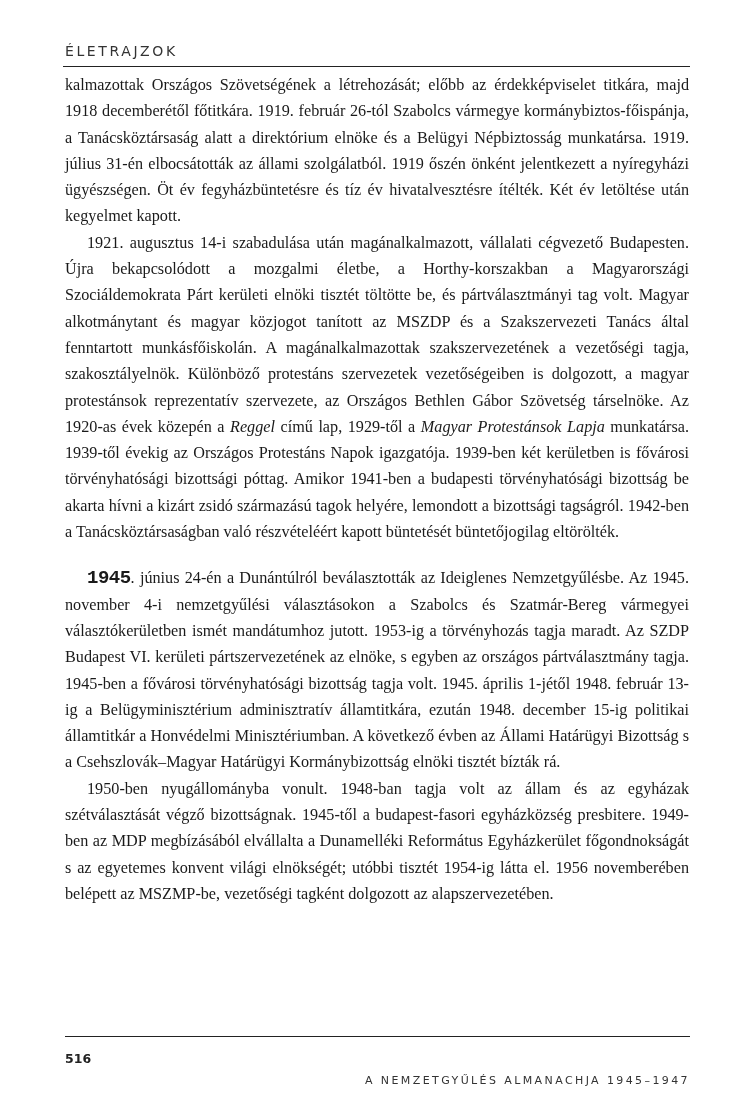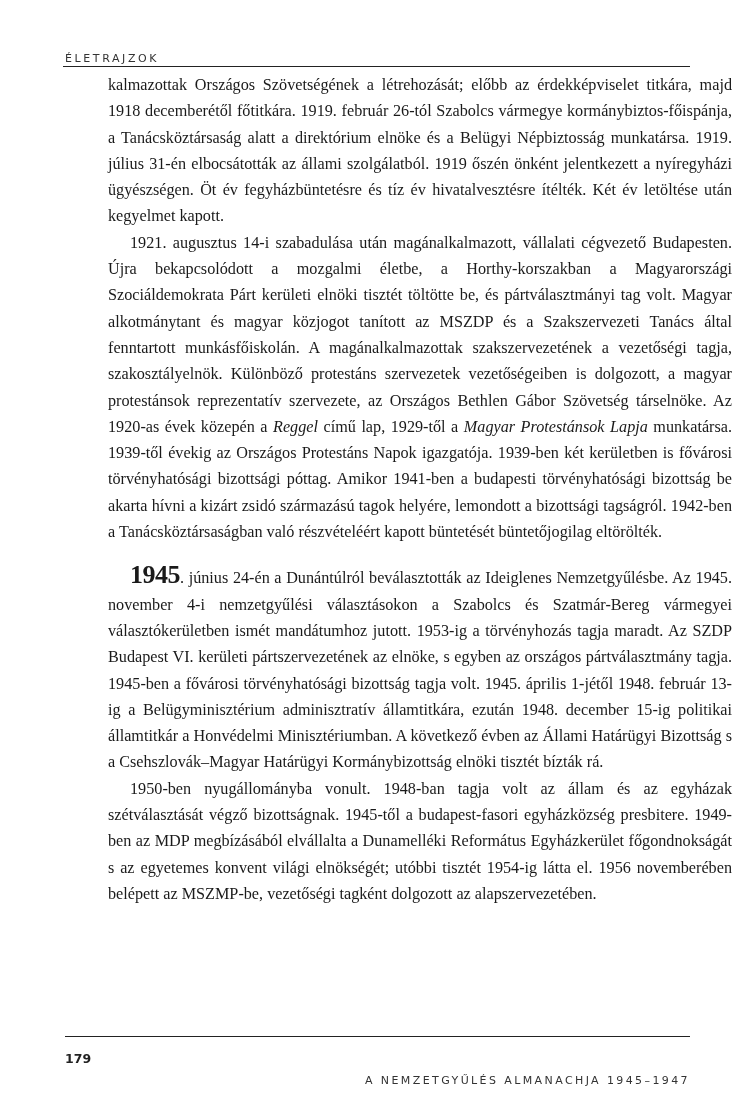--- a/index.html
+++ b/index.html
@@ -1,35 +1,35 @@
 <!DOCTYPE html>
 <html><head>
 <meta charset="utf-8">
 <style>
   html, body { margin: 0; padding: 0; background: #ffffff; }
   body { width: 750px; height: 1112px; position: relative; overflow: hidden; color: #1a1a1a; }
   .running-head {
-    position: absolute; left: 65px; top: 52px;
-    font-family: "DejaVu Sans", sans-serif; font-size: 11px; letter-spacing: 2.6px;
+    position: absolute; left: 65px; top: 43px;
+    font-family: "DejaVu Sans", sans-serif; font-size: 14px; letter-spacing: 2.6px;
     color: #333; text-transform: uppercase;
   }
   .head-rule {
     position: absolute; left: 63px; top: 66px; width: 627px; height: 1.4px;
     background: #222;
   }
   .body-text {
     position: absolute; left: 65px; top: 72px; width: 624px;
     font-family: "Liberation Serif", serif; font-size: 16.2px; line-height: 26.3px;
-    text-align: justify; color: #1a1a1a; margin-left: 43px;
+    text-align: justify; color: #1a1a1a;
   }
   .body-text p { margin: 0; }
   .indent { text-indent: 22px; }
   .gap { margin-top: 20px !important; }
   .big-year {
-    font-family: Liberation Serif, serif; font-size: 26px; font-weight: bold; line-height: 0;
+    font-family: Liberation Mono, monospace; font-size: 19px; font-weight: bold; line-height: 0;
     letter-spacing: -0.5px;
   }
   em { }
   .foot-rule {
     position: absolute; left: 65px; top: 1036px; width: 625px; height: 1.3px; background: #222;
   }
   .page-number {
     position: absolute; left: 65px; top: 1051px;
     font-family: "DejaVu Sans", sans-serif; font-size: 12.5px; font-weight: bold; color: #222;
   }
@@ -46,14 +46,14 @@
 <div class="head-rule"></div>
 
 <div class="body-text">
   <p>kalmazottak Országos Szövetségének a létrehozását; előbb az érdekképviselet titkára, majd 1918 decemberétől főtitkára. 1919. február 26-tól Szabolcs vármegye kormánybiztos-főispánja, a Tanácsköztársaság alatt a direktórium elnöke és a Belügyi Népbiztosság munkatársa. 1919. július 31-én elbocsátották az állami szolgálatból. 1919 őszén önként jelentkezett a nyíregyházi ügyészségen. Öt év fegyházbüntetésre és tíz év hivatalvesztésre ítélték. Két év letöltése után kegyelmet kapott.</p>
   <p class="indent"><span>1921. augusztus 14-i szabadulása után magánalkalmazott, vállalati cégvezető Budapesten. Újra bekapcsolódott a mozgalmi életbe, a Horthy-korszakban a Magyarországi Szociáldemokrata Párt kerületi elnöki tisztét töltötte be, és pártválasztmányi tag volt. Magyar alkotmánytant és magyar közjogot tanított az MSZDP és a Szakszervezeti Tanács által fenntartott munkásfőiskolán. A magánalkalmazottak szakszervezetének a vezetőségi tagja, szakosztályelnök. Különböző protestáns szervezetek vezetőségeiben is dolgozott, a magyar protestánsok reprezentatív szervezete, az Országos Bethlen Gábor Szövetség társelnöke. Az 1920-as évek közepén a </span><em>Reggel</em><span> című lap, 1929-től a </span><em>Magyar Protestánsok Lapja</em><span> munkatársa. 1939-től évekig az Országos Protestáns Napok igazgatója. 1939-ben két kerületben is fővárosi törvényhatósági bizottsági póttag. Amikor 1941-ben a budapesti törvényhatósági bizottság be akarta hívni a kizárt zsidó származású tagok helyére, lemondott a bizottsági tagságról. 1942-ben a Tanácsköztársaságban való részvételéért kapott büntetését büntetőjogilag eltörölték.</span></p>
   <p class="indent gap"><span class="big-year">1945</span><span>. június 24-én a Dunántúlról beválasztották az Ideiglenes Nemzetgyűlésbe. Az 1945. november 4-i nemzetgyűlési választásokon a Szabolcs és Szatmár-Bereg vármegyei választókerületben ismét mandátumhoz jutott. 1953-ig a törvényhozás tagja maradt. Az SZDP Budapest VI. kerületi pártszervezetének az elnöke, s egyben az országos pártválasztmány tagja. 1945-ben a fővárosi törvényhatósági bizottság tagja volt. 1945. április 1-jétől 1948. február 13-ig a Belügyminisztérium adminisztratív államtitkára, ezután 1948. december 15-ig politikai államtitkár a Honvédelmi Minisztériumban. A következő évben az Állami Határügyi Bizottság s a Csehszlovák–Magyar Határügyi Kormánybizottság elnöki tisztét bízták rá.</span></p>
   <p class="indent">1950-ben nyugállományba vonult. 1948-ban tagja volt az állam és az egyházak szétválasztását végző bizottságnak. 1945-től a budapest-fasori egyházközség presbitere. 1949-ben az MDP megbízásából elvállalta a Dunamelléki Református Egyházkerület főgondnokságát s az egyetemes konvent világi elnökségét; utóbbi tisztét 1954-ig látta el. 1956 novemberében belépett az MSZMP-be, vezetőségi tagként dolgozott az alapszervezetében.</p>
 </div>
 
 <div class="foot-rule"></div>
-<div class="page-number">179</div>
+<div class="page-number">516</div>
 <div class="running-foot">A Nemzetgyűlés almanachja 1945–1947</div>
 
 </body></html>

